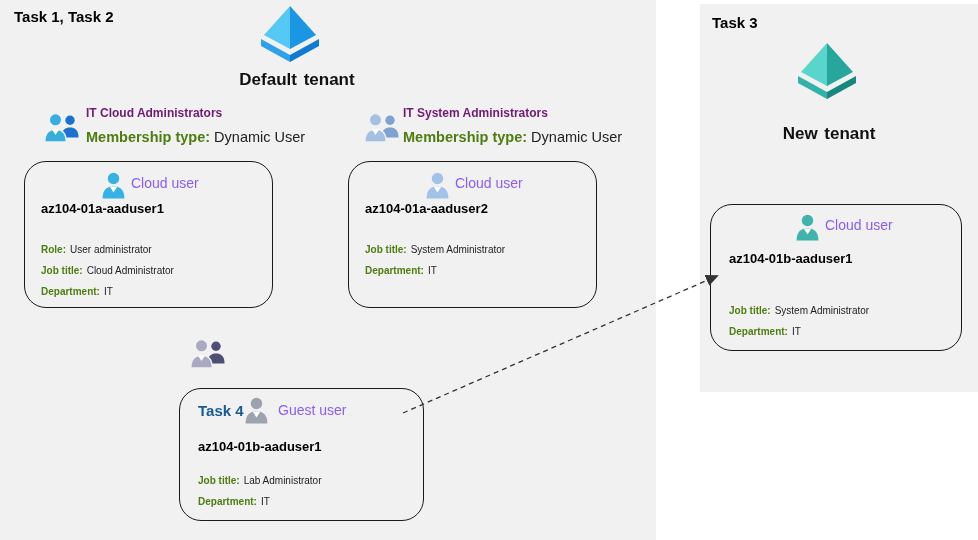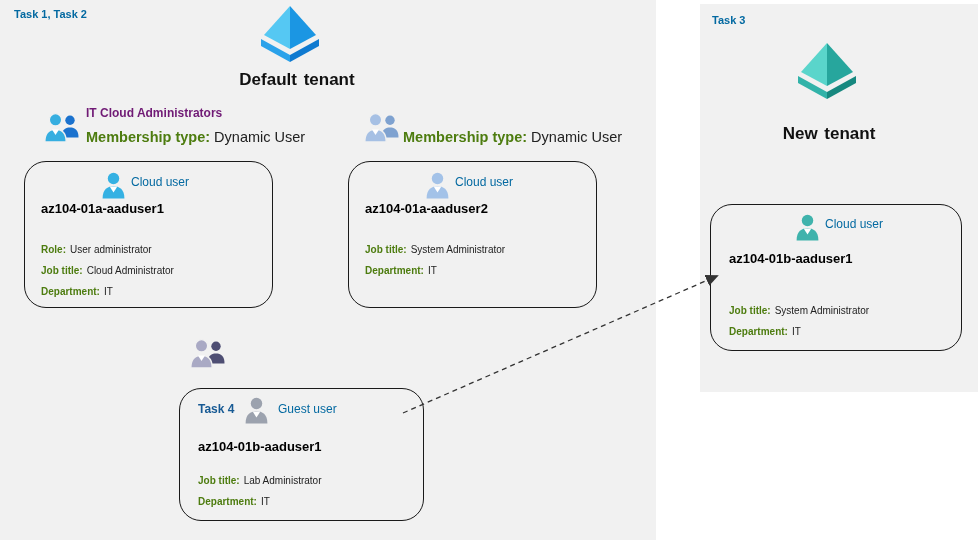--- a/index.html
+++ b/index.html
@@ -2,33 +2,33 @@
 <html><head>
 <meta charset="utf-8">
 <style>
   * { box-sizing: border-box; }
   body { margin: 0; background: #ffffff; font-family: "Liberation Sans", sans-serif; }
   .stage { position: relative; width: 978px; height: 540px; background: #ffffff; overflow: hidden; }
   .panel { position: absolute; background: #f1f1f1; }
   #left-panel  { left: 0;   top: 0; width: 656px; height: 540px; }
   #right-panel { left: 700px; top: 4px; width: 278px; height: 388px; }
 
-  .task-label { position: absolute; font-weight: 700; font-size: 11px; color: #0369a1; white-space: nowrap; }
+  .task-label { position: absolute; font-weight: 700; font-size: 15px; color: #000000; white-space: nowrap; }
   .tenant-title { position: absolute; font-weight: 700; font-size: 17px; color: #111; text-align: center; white-space: nowrap; word-spacing: 2px; }
   .icon-box { position: absolute; line-height: 0; }
 
   .group-name { position: absolute; font-weight: 700; font-size: 12px; color: #701a75; white-space: nowrap; }
   .membership { position: absolute; font-size: 14.5px; color: #222; white-space: nowrap; }
   .blabel { font-weight: 700; color: #4d7c0f; margin-right: 4px; }
 
   .card { position: absolute; border: 1.4px solid #1a1a1a; border-radius: 22px; background: transparent; }
-  .type-row { position: absolute; font-size: 12px; color: #0369a1; white-space: nowrap; }
+  .type-row { position: absolute; font-size: 14px; color: #8b5cf6; white-space: nowrap; }
   .user-name { position: absolute; font-weight: 700; font-size: 13px; color: #000; white-space: nowrap; }
   .field-line { position: absolute; font-size: 10px; color: #222; white-space: nowrap; }
-  .card-task { position: absolute; font-weight: 700; font-size: 12px; color: #175a94; white-space: nowrap; }
+  .card-task { position: absolute; font-weight: 700; font-size: 15px; color: #175a94; white-space: nowrap; }
 
   #arrow-overlay { position: absolute; left: 0; top: 0; width: 978px; height: 540px; pointer-events: none; }
 </style>
 </head>
 <body>
 
 <div class="stage">
 
   <div class="panel" id="left-panel">
 
@@ -82,20 +82,21 @@
 
     <span class="icon-box" style="left:364px; top:112px;">
       <svg width="36" height="31" viewBox="0 0 36 31">
         <circle cx="26" cy="8.2" r="4.7" fill="#7fa2d0"></circle>
         <path d="M17.5 25.5 C17.5 18 21 15.6 26 15.6 C31 15.6 34.5 18 34.5 25.5 Z" fill="#7fa2d0"></path>
         <circle cx="11.5" cy="7.8" r="6.2" stroke="#f1f1f1" stroke-width="1.4" fill="#a6c0e4"></circle>
         <path d="M0.8 30 C0.8 20 6 17.2 11.5 17.2 C17 17.2 22.2 20 22.2 30 Z" stroke="#f1f1f1" stroke-width="1.4" fill="#a6c0e4"></path>
         <polygon points="8,17.4 11.5,23 15,17.4" fill="#ffffff"></polygon>
       </svg>
     </span>
+    <div class="group-name" style="left:403px; top:106px;">IT System Administrators</div>
     <div class="membership" style="left:403px; top:129px;">
       <span class="blabel">Membership type:</span><span>Dynamic User</span>
     </div>
 
     <div class="card" style="left:348px; top:161px; width:249px; height:147px;">
       <span class="icon-box" style="left:76px; top:10px;">
         <svg width="25" height="27" viewBox="0 0 24 26">
           <circle cx="12" cy="6.2" r="5.5" fill="#a3c2e8"></circle>
           <path d="M1.5 25.5 C1.5 16.5 6.5 13.8 12 13.8 C17.5 13.8 22.5 16.5 22.5 25.5 Z" fill="#a3c2e8"></path>
           <polygon points="8.3,14 12,19.8 15.7,14" fill="#ffffff"></polygon>

